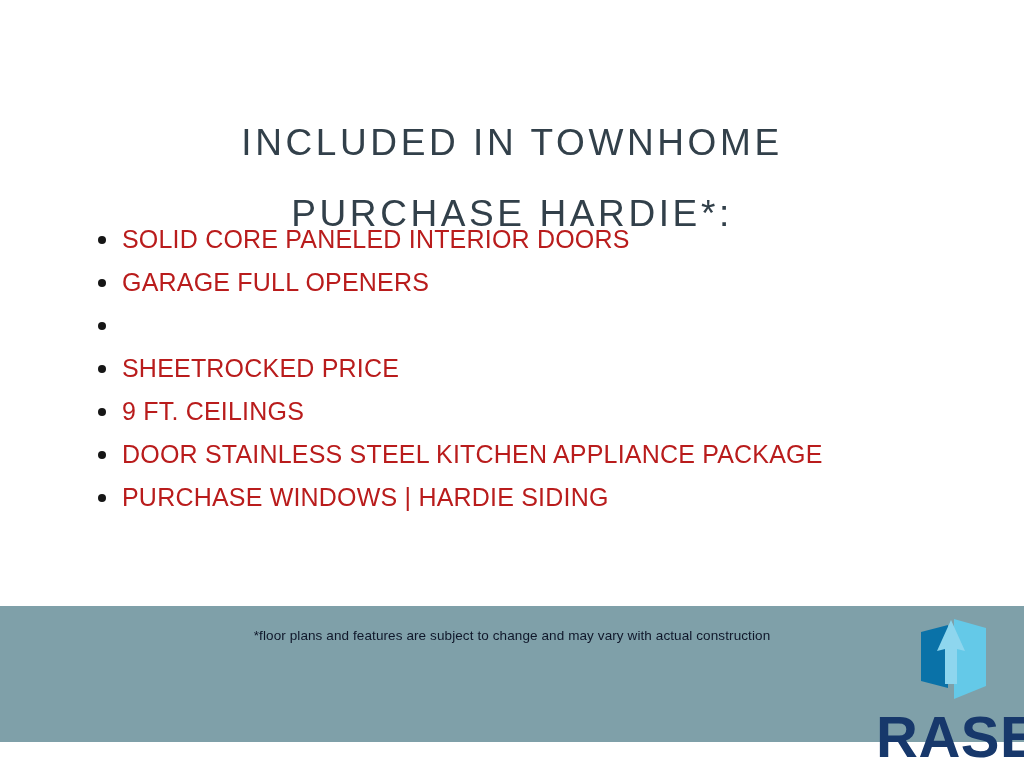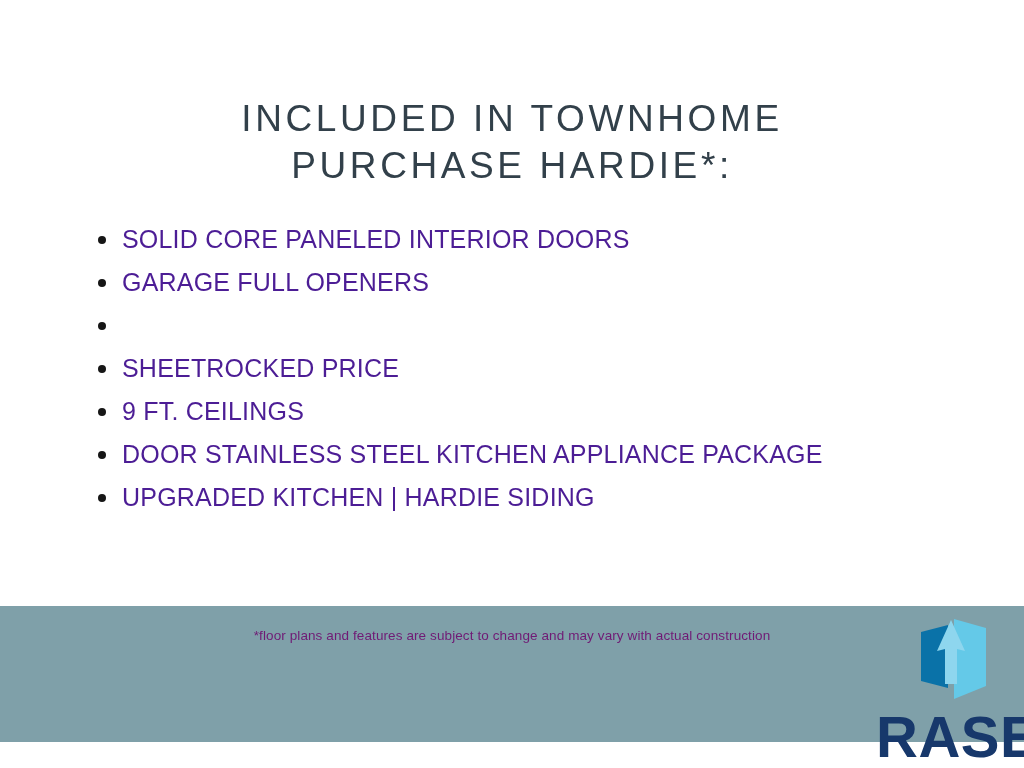--- a/index.html
+++ b/index.html
@@ -34,38 +34,39 @@
   }
   .title-line {
     display: block;
     color: #32404a;
     font-family: "Liberation Sans", sans-serif;
     font-size: 37px;
     font-weight: 400;
     letter-spacing: 3.6px;
     line-height: 47px;
     white-space: pre;
+    margin-top: 24px;
   }
 
   
   #features-list {
     position: absolute;
     left: 92px;
     top: 218px;
     width: 900px;
     margin: 0;
     padding: 0;
     list-style: none;
   }
   .feature-item {
     position: relative;
     height: 43px;
     line-height: 43px;
     padding-left: 30px;
-    color: #4c1d95;
+    color: #b91c1c;
     font-family: "Liberation Sans", sans-serif;
     font-size: 25px;
     font-weight: 400;
     letter-spacing: 0.2px;
     white-space: nowrap;
   }
   .feature-bullet {
     position: absolute;
     left: 6px;
     top: 50%;
@@ -84,21 +85,21 @@
     width: 1024px;
     height: 136px;
     background: #7fa0a9;
   }
   #footer-note {
     position: absolute;
     left: 0;
     top: 22px;
     width: 1024px;
     text-align: center;
-    color: #701a75;
+    color: #0f172a;
     font-family: "Liberation Sans", sans-serif;
     font-size: 13.5px;
     font-weight: 400;
     letter-spacing: 0.1px;
   }
 
   
   #logo {
     position: absolute;
     left: 876px;
@@ -158,21 +159,21 @@
     <li class="feature-item">
       <span class="feature-bullet"></span>
       <span>9 FT. CEILINGS</span>
     </li>
     <li class="feature-item">
       <span class="feature-bullet"></span>
       <span>DOOR STAINLESS STEEL KITCHEN APPLIANCE PACKAGE</span>
     </li>
     <li class="feature-item">
       <span class="feature-bullet"></span>
-      <span>UPGRADED KITCHEN | HARDIE SIDING</span>
+      <span>PURCHASE WINDOWS | HARDIE SIDING</span>
     </li>
   </ul>
 
   <div id="footer-band">
     <div id="footer-note">*floor plans and features are subject to change and may vary with actual construction</div>
   </div>
 
   <div id="logo">
     <div id="logo-mark">
       <svg width="92" height="92" viewBox="0 0 92 92" xmlns="http://www.w3.org/2000/svg">

